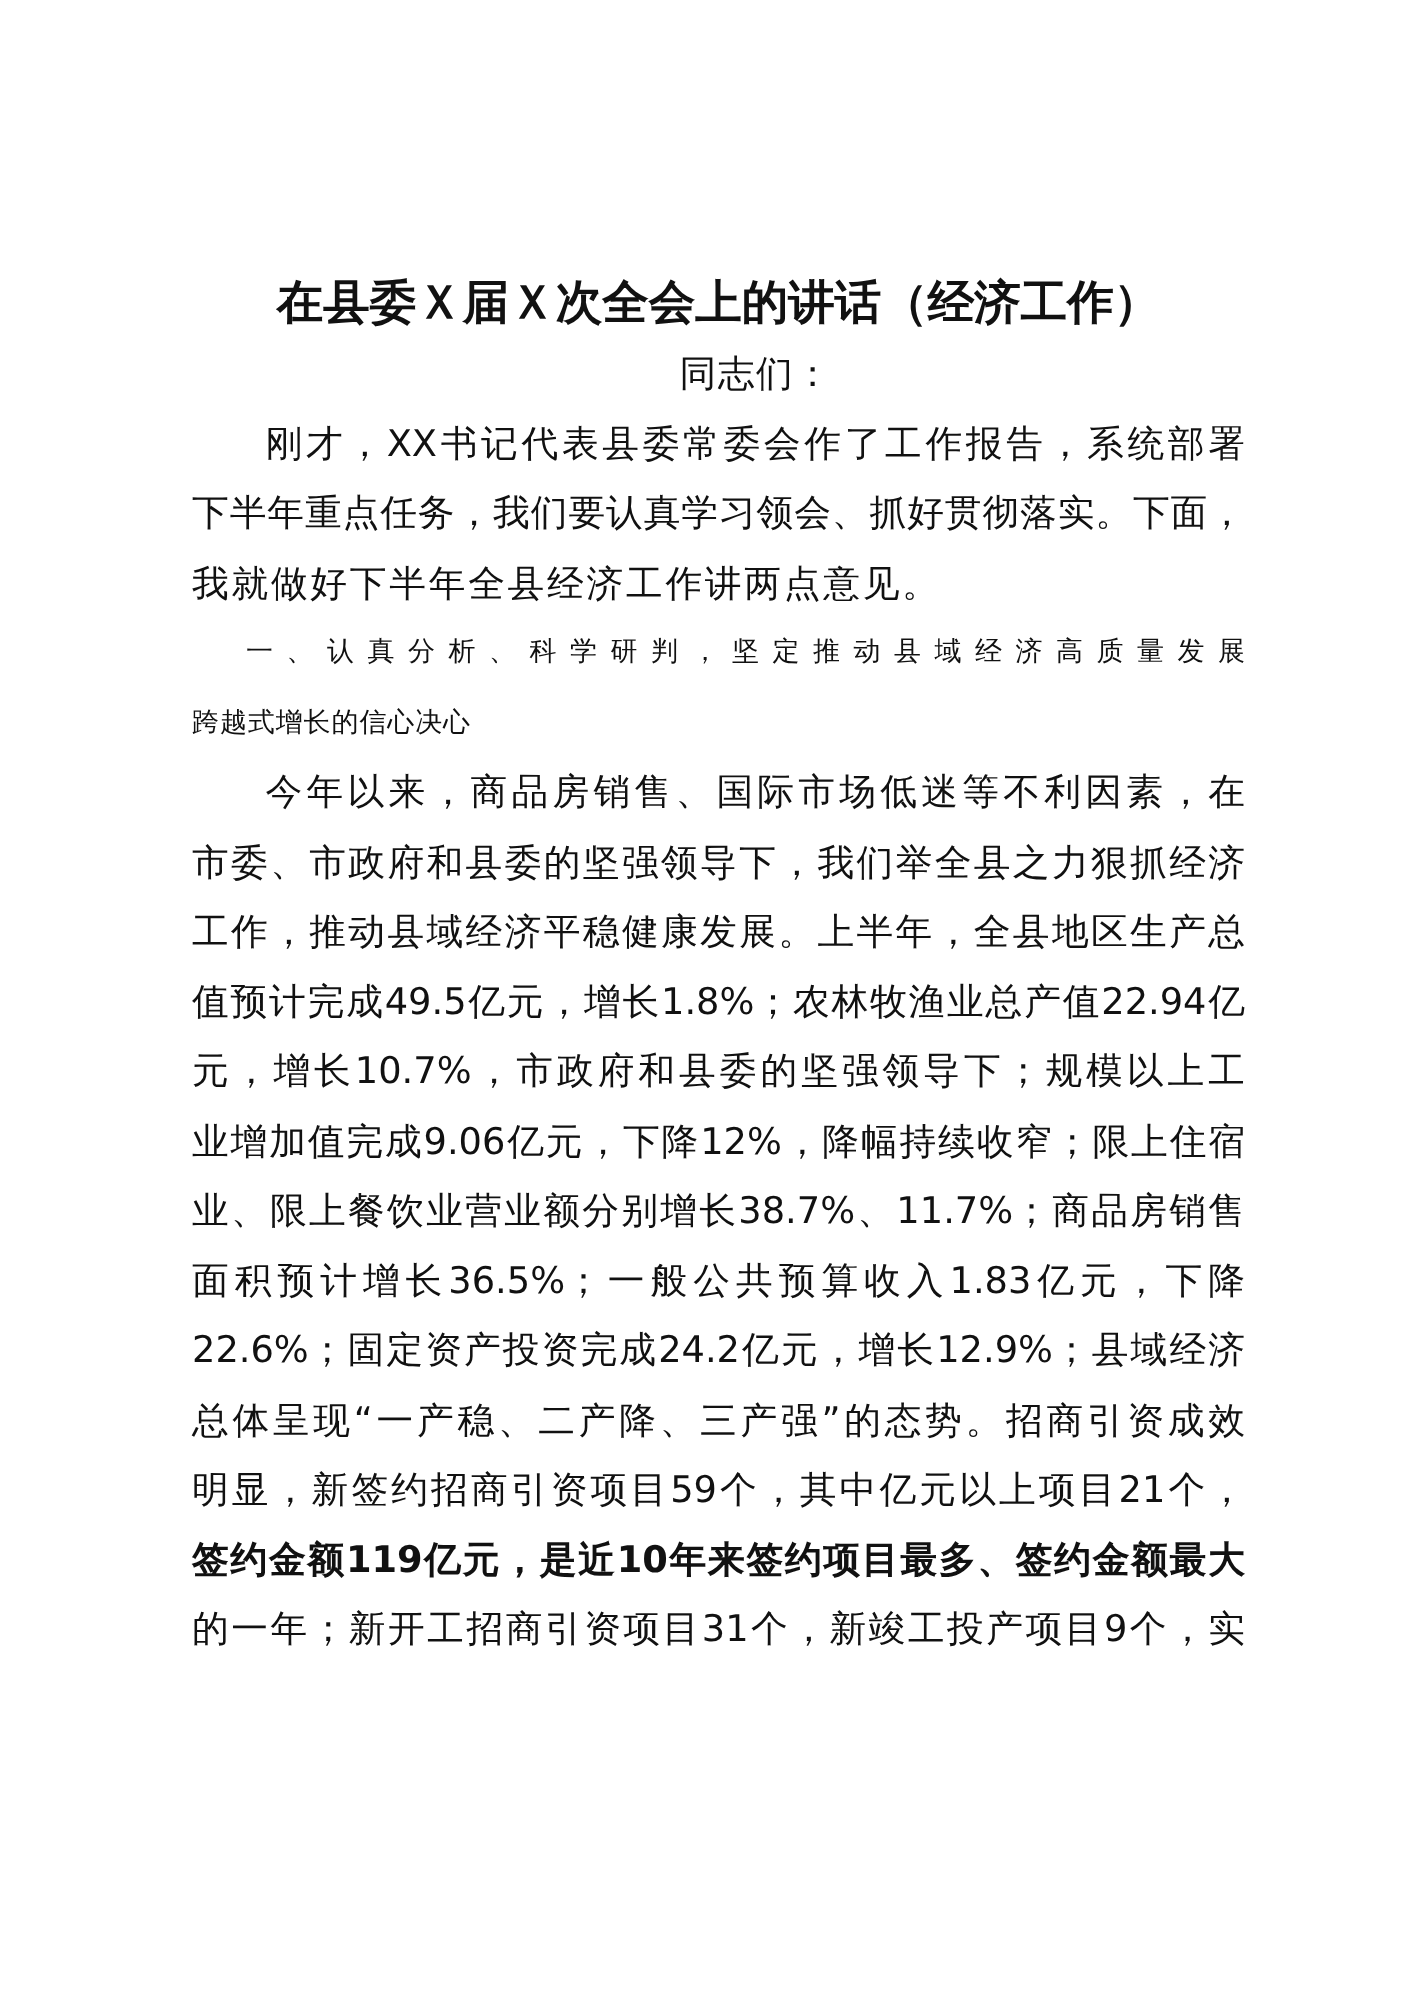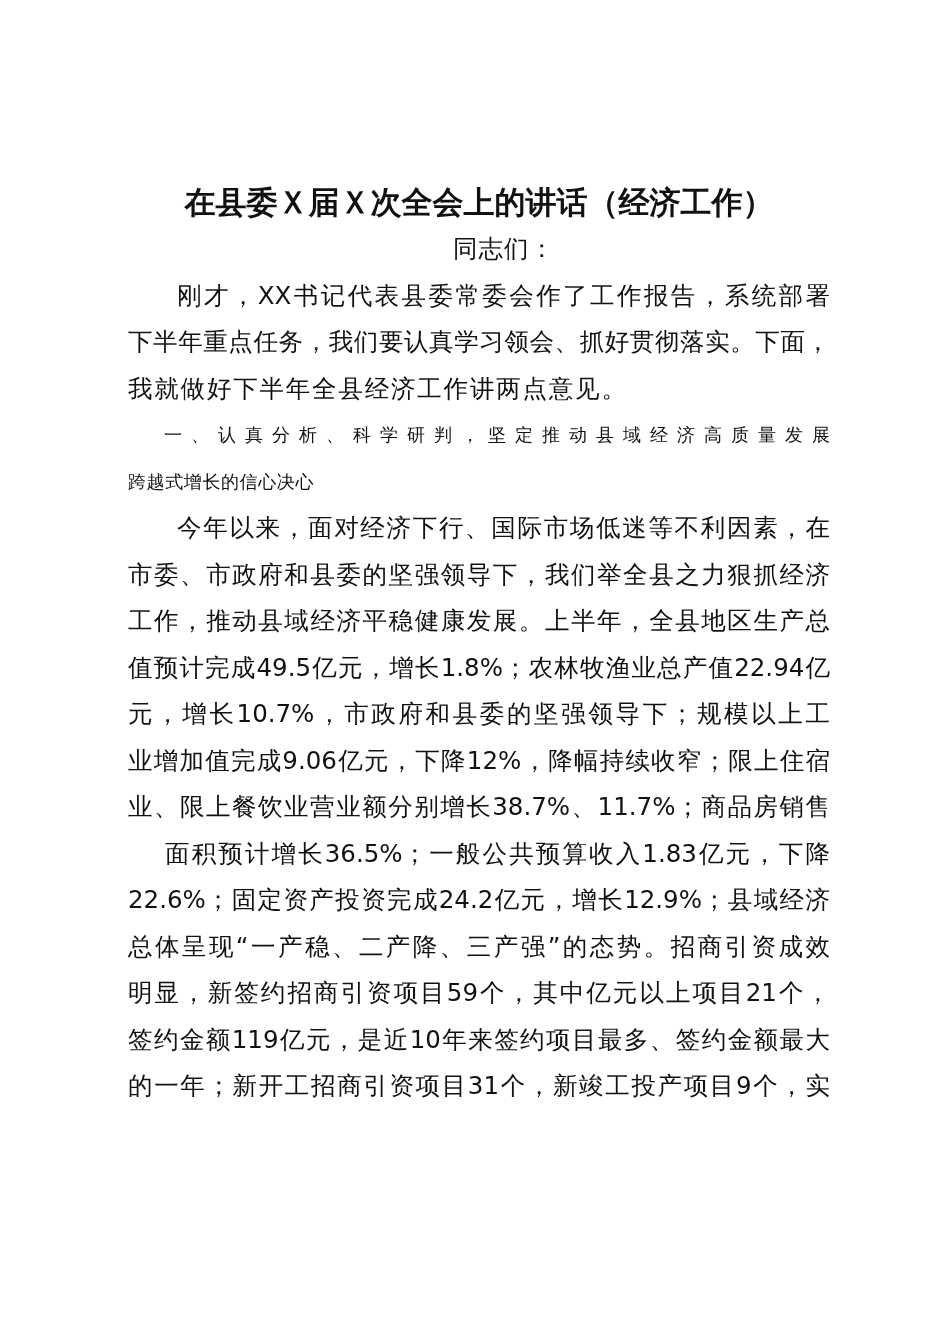--- a/index.html
+++ b/index.html
@@ -74,32 +74,32 @@
     <p class="para line" style="letter-spacing: 0px;">下半年重点任务，我们要认真学习领会、抓好贯彻落实。下面，</p>
     <p class="para line last-short">我就做好下半年全县经济工作讲两点意见。</p>
   </div>
 
   <div class="block">
     <p class="heading1 line indent" style="letter-spacing: 0px;">一、认真分析、科学研判，坚定推动县域经济高质量发展</p>
     <p class="heading1 line last-short">跨越式增长的信心决心</p>
   </div>
 
   <div class="block">
-    <p class="para line indent" style="letter-spacing: 0px;">今年以来，面对经济下行、国际市场低迷等不利因素，在</p>
+    <p class="para line indent" style="letter-spacing: 0px;">今年以来，商品房销售、国际市场低迷等不利因素，在</p>
     <p class="para line" style="letter-spacing: 0px;">市委、市政府和县委的坚强领导下，我们举全县之力狠抓经济</p>
     <p class="para line" style="letter-spacing: 0px;">工作，推动县域经济平稳健康发展。上半年，全县地区生产总</p>
     <p class="para line" style="letter-spacing: 0px;">值预计完成49.5亿元，增长1.8%；农林牧渔业总产值22.94亿</p>
     <p class="para line" style="letter-spacing: 0px;">元，增长10.7%，市政府和县委的坚强领导下；规模以上工</p>
     <p class="para line" style="letter-spacing: 0px;">业增加值完成9.06亿元，下降12%，降幅持续收窄；限上住宿</p>
     <p class="para line" style="letter-spacing: 0px;">业、限上餐饮业营业额分别增长38.7%、11.7%；商品房销售</p>
-    <p class="para line" style="letter-spacing: 0px; margin-left: 37px;">面积预计增长36.5%；一般公共预算收入1.83亿元，下降</p>
+    <p class="para line" style="letter-spacing: 0px;">面积预计增长36.5%；一般公共预算收入1.83亿元，下降</p>
     <p class="para line" style="letter-spacing: 0px;">22.6%；固定资产投资完成24.2亿元，增长12.9%；县域经济</p>
     <p class="para line" style="letter-spacing: 0px;">总体呈现“一产稳、二产降、三产强”的态势。招商引资成效</p>
     <p class="para line" style="letter-spacing: 0px;">明显，新签约招商引资项目59个，其中亿元以上项目21个，</p>
-    <p class="para line" style="letter-spacing: 0px;">签约金额119亿元，是近10年来签约项目最多、签约金额最大</p>
+    <p class="para line" style="letter-spacing: 0px; font-weight: bold;">签约金额119亿元，是近10年来签约项目最多、签约金额最大</p>
     <p class="para line" style="letter-spacing: 0px;">的一年；新开工招商引资项目31个，新竣工投产项目9个，实</p>
   </div>
 </div>
 
 <style>
   
   .line {
     white-space: nowrap;
     text-align: justify;
     text-align-last: justify;

